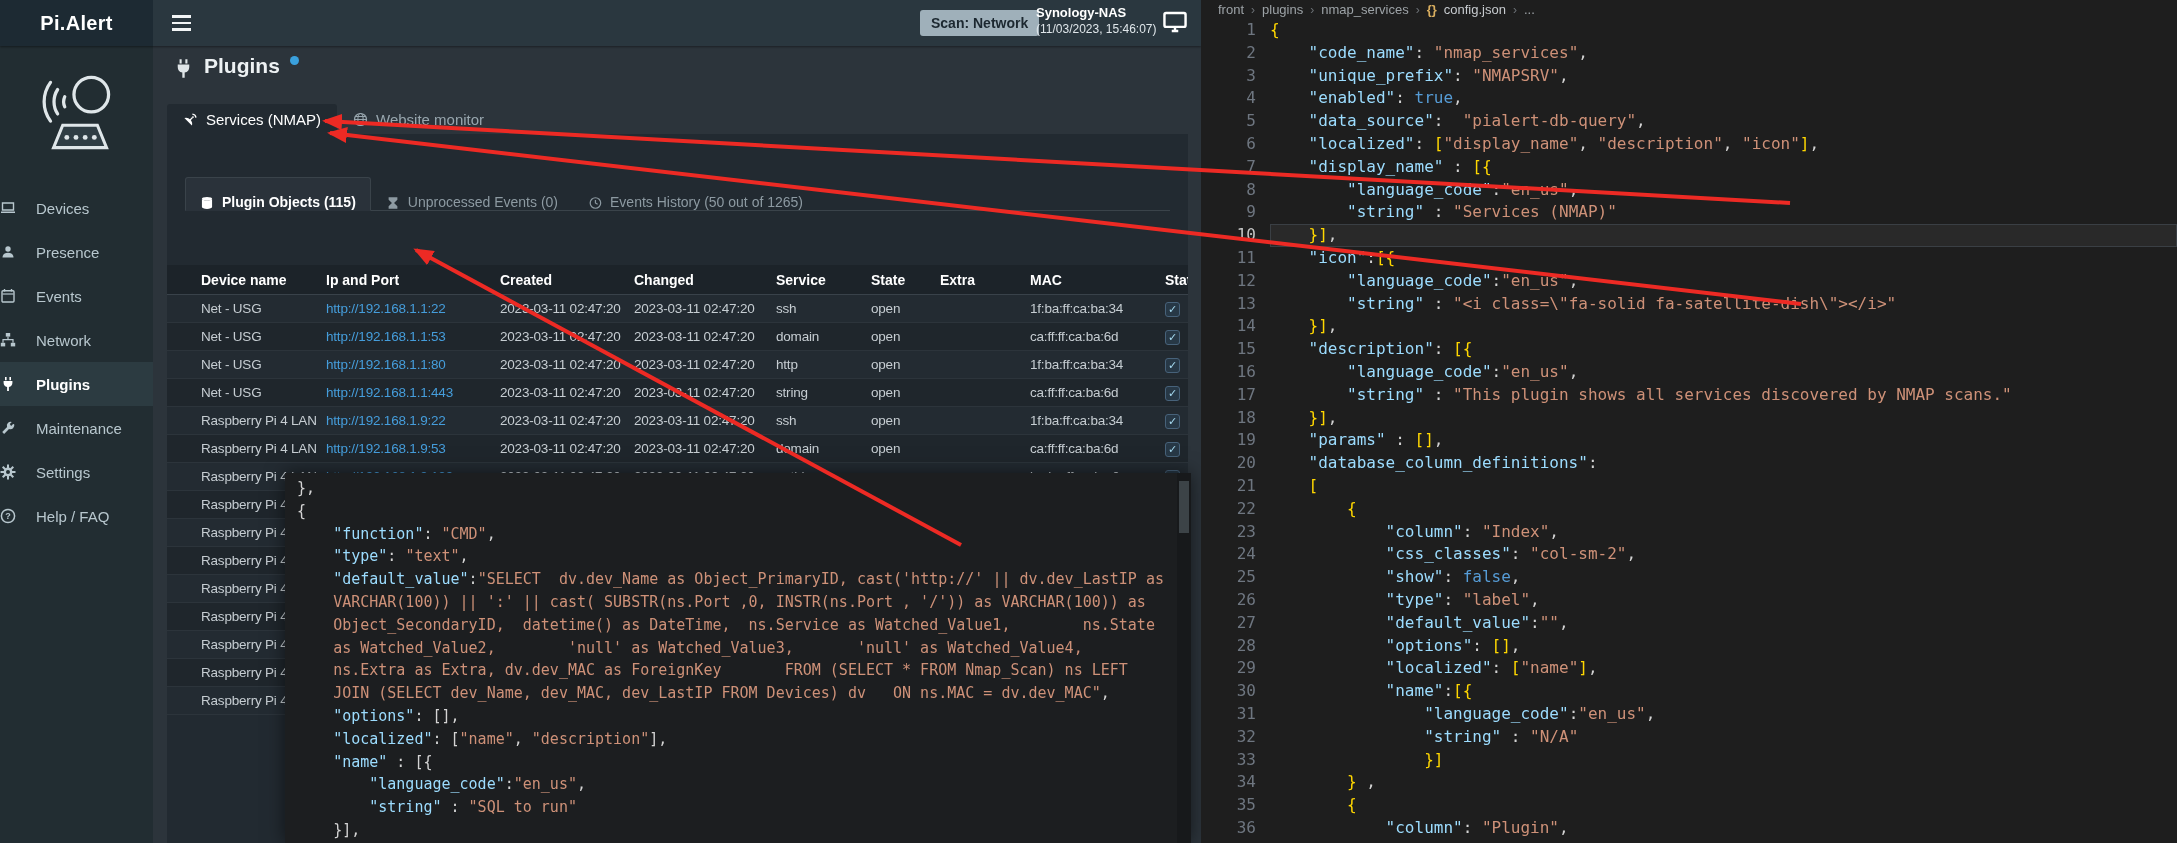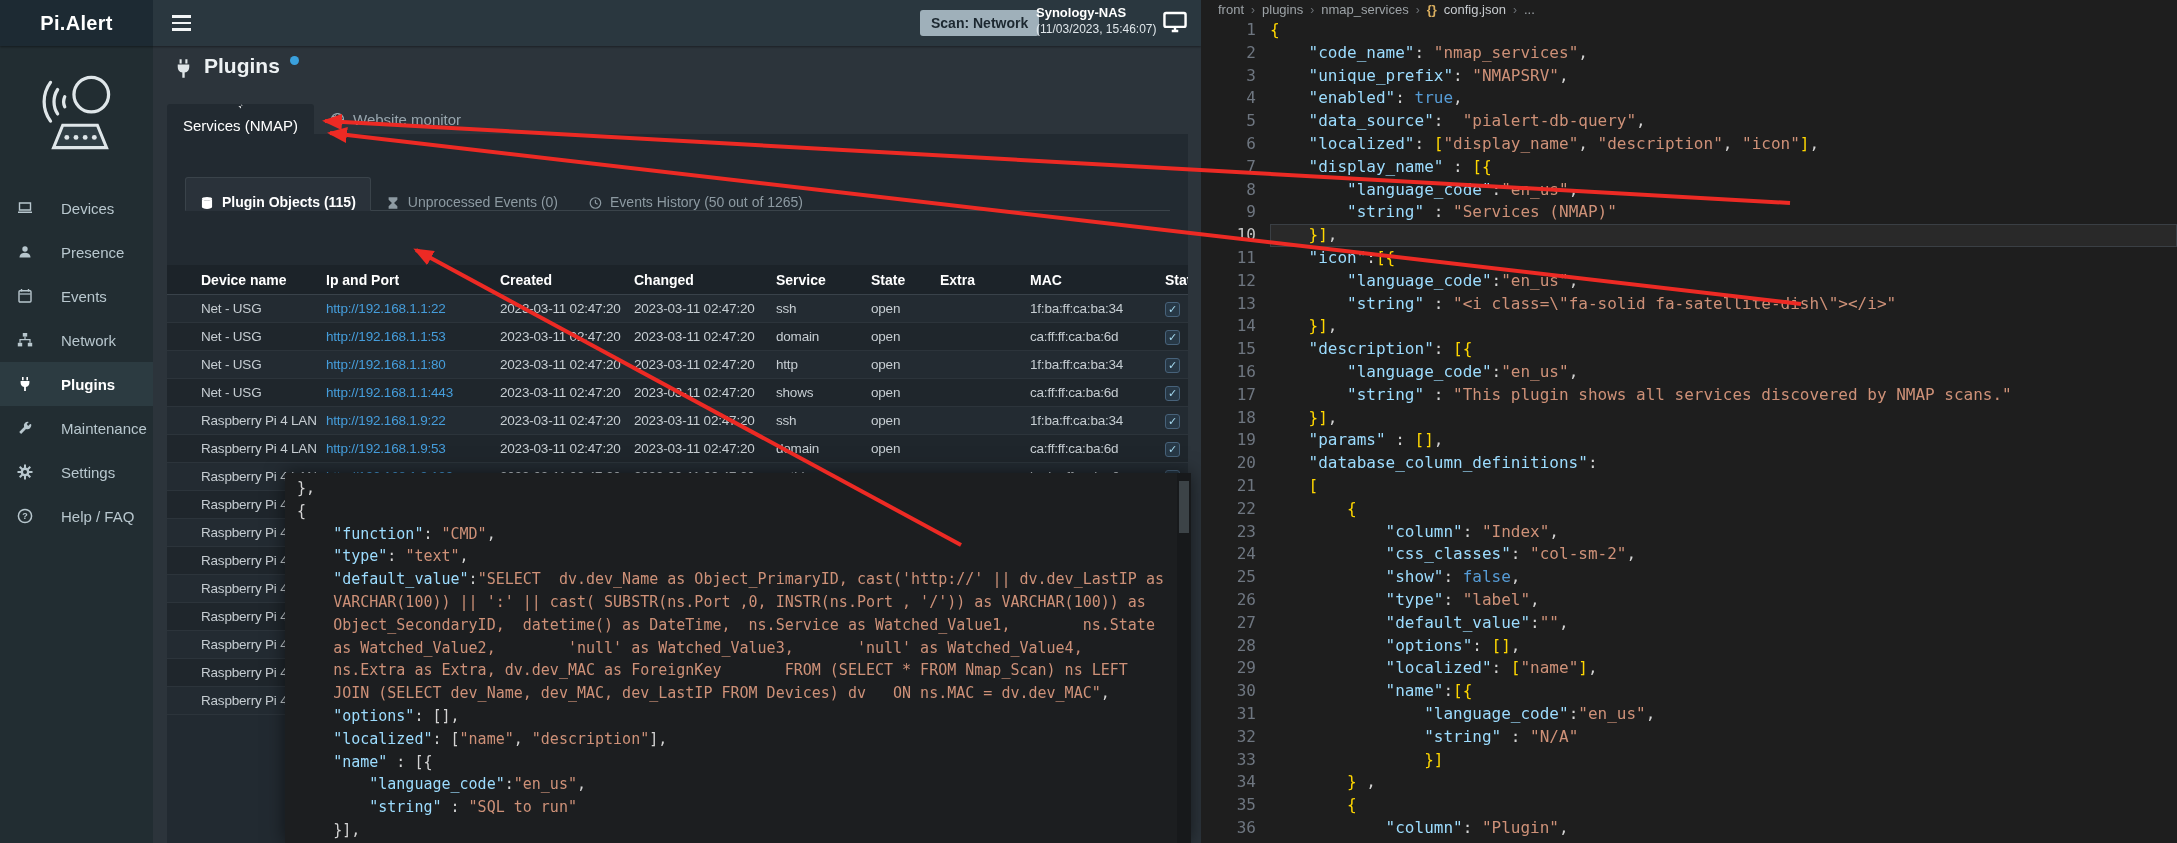--- a/index.html
+++ b/index.html
@@ -19,34 +19,34 @@
   .scanbadge { position:absolute; left:920px; top:10px; height:26px; line-height:26px; padding:0 11px;
                background:#9fb0ba; color:#1c2830; font-size:14px; font-weight:bold; border-radius:3px; }
   .hostinfo { position:absolute; left:1036px; top:5px; color:#fff; }
   .hostname { font-size:13px; font-weight:bold; }
   .hosttime { font-size:12px; color:#dfe6ea; margin-top:2px; }
   .devicon { position:absolute; left:1162px; top:9px; width:28px; height:28px; color:#fff; }
   .devicon svg { width:26px; height:26px; }
 
   .sidebar { position:absolute; left:0; top:46px; width:153px; height:797px; background:#222d32; z-index:2; }
   .logoimg { margin:24px auto 24px; width:106px; height:92px; display:block; }
-  .mi { height:44px; display:flex; align-items:center; padding-left:17px; gap:28px; color:#b8c7ce; font-size:15px; cursor:pointer; }
+  .mi { height:44px; display:flex; align-items:center; gap:20px; color:#b8c7ce; font-size:15px; cursor:pointer; }
   .mi svg { width:16px; height:16px; flex:none; }
   .mi.active { background:#2c3b41; color:#fff; font-weight:bold; }
 
   .content { position:absolute; left:153px; top:46px; width:1048px; height:797px; background:#2c343b; }
   .pagehead { position:absolute; left:20px; top:8px; display:flex; align-items:flex-start; gap:10px; color:#edf1f3; }
   .pagehead svg { width:21px; height:21px; margin-top:4px; }
   .pagehead h1 { font-size:21px; font-weight:bold; }
   .dot { width:9px; height:9px; background:#3aa0dd; border-radius:50%; display:inline-block; margin-top:2px; }
 
   .tabs { position:absolute; left:14px; top:58px; display:flex; }
   .tab { height:30px; padding:0 16px; display:flex; align-items:center; gap:8px; font-size:15px; color:#98a6ae; cursor:pointer; }
   .tab svg { width:15px; height:15px; }
-  .tab.active { background:#222a31; color:#fff; border-radius:3px 3px 0 0;flex-direction:column; }
+  .tab.active { background:#222a31; color:#fff; border-radius:3px 3px 0 0; }
 
   .panel { position:absolute; left:14px; top:88px; width:1021px; height:709px; background:#222a31; }
   .innertabs { position:absolute; left:18px; top:34px; right:18px; height:43px; display:flex; align-items:flex-end; border-bottom:1px solid #3a434a; }
   .itab { height:34px; padding:0 14px; display:flex; align-items:flex-end; gap:8px; font-size:14px; color:#8d9aa2; cursor:pointer;
           border:1px solid transparent; margin-bottom:-1px; }
   .itab svg { width:14px; height:14px; }
   .itab.active { background:#2a323a; color:#fff; border:1px solid #3a434a; border-bottom:1px solid #2a323a; border-radius:3px 3px 0 0; font-weight:bold; }
 
   .table { position:absolute; left:0; top:131px; width:1021px; bottom:0; }
   .thead { display:flex; height:30px; align-items:center; background:#1c2329; border-bottom:1px solid #39424a;
@@ -311,21 +311,21 @@
               <div class="td c-extra"></div>
               <div class="td c-mac">1f:ba:ff:ca:ba:34</div>
               <div class="td c-status"><span class="cb">✓</span></div>
             </div>
 
             <div class="trow">
               <div class="td c-device">Net - USG</div>
               <div class="td c-ip"><a class="link">http://192.168.1.1:443</a></div>
               <div class="td c-created">2023-03-11 02:47:20</div>
               <div class="td c-changed">2023-03-11 02:47:20</div>
-              <div class="td c-service">shows</div>
+              <div class="td c-service">string</div>
               <div class="td c-state">open</div>
               <div class="td c-extra"></div>
               <div class="td c-mac">ca:ff:ff:ca:ba:6d</div>
               <div class="td c-status"><span class="cb">✓</span></div>
             </div>
 
             <div class="trow">
               <div class="td c-device">Raspberry Pi 4 LAN</div>
               <div class="td c-ip"><a class="link">http://192.168.1.9:22</a></div>
               <div class="td c-created">2023-03-11 02:47:20</div>

